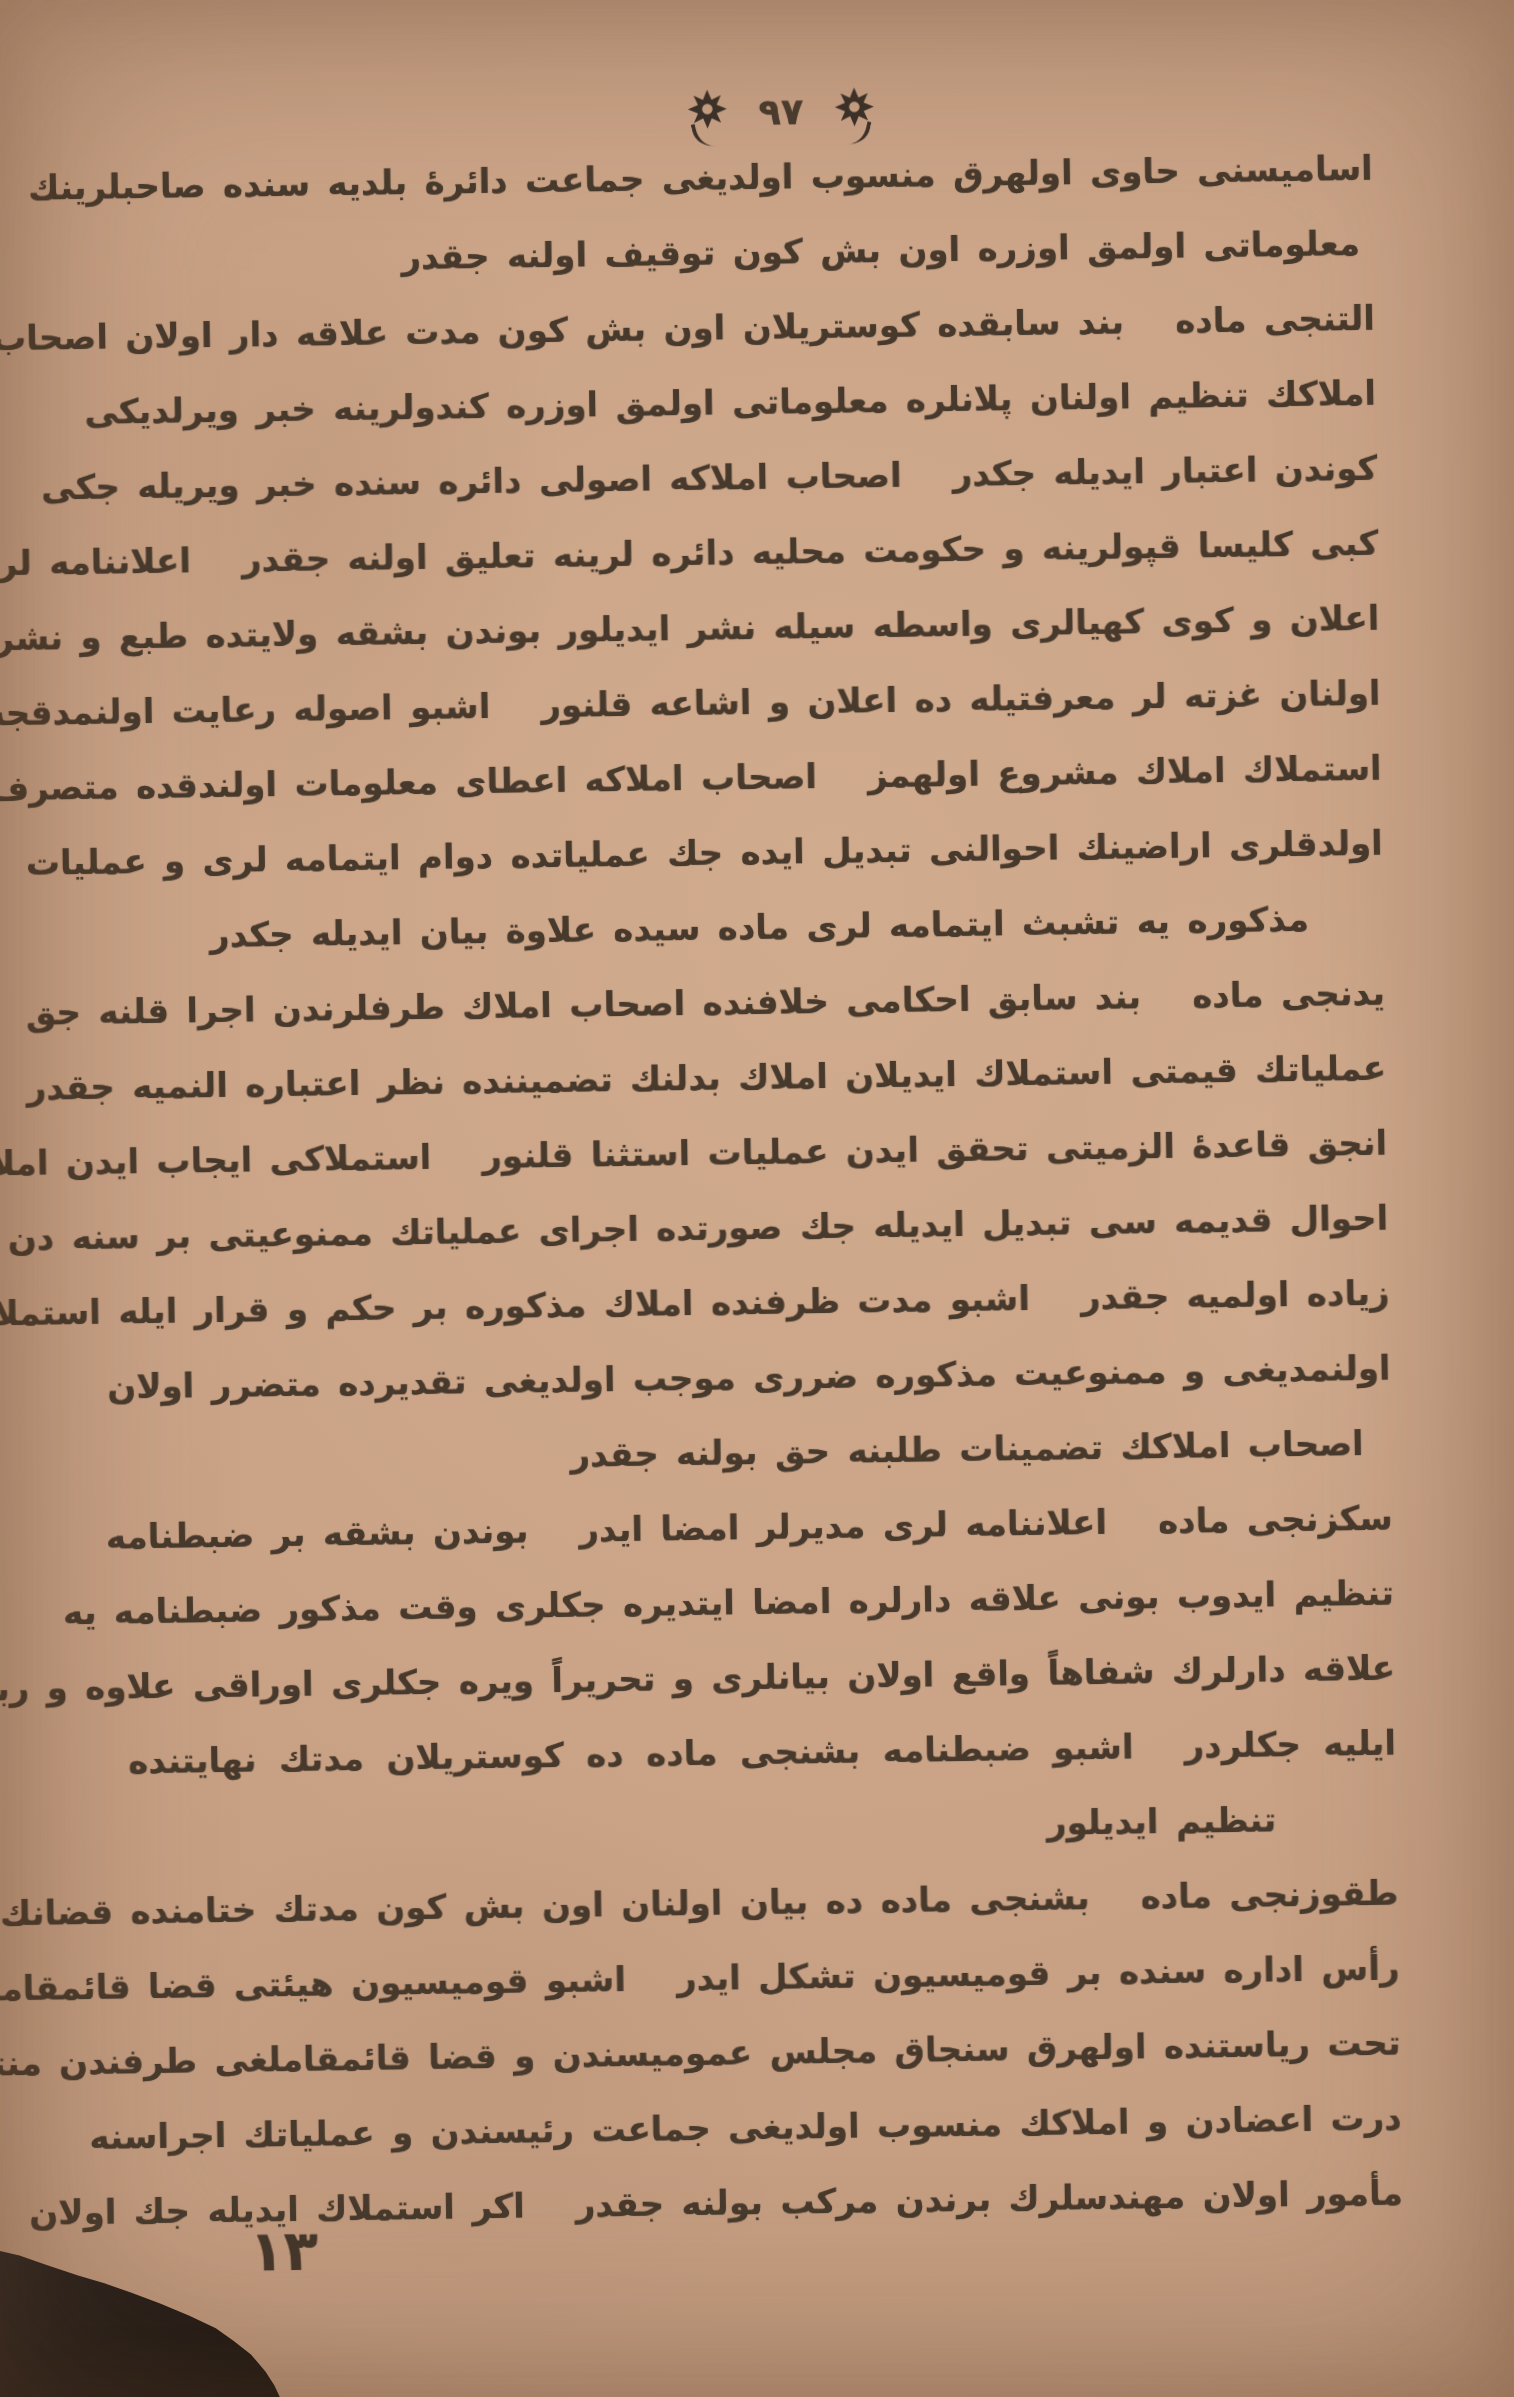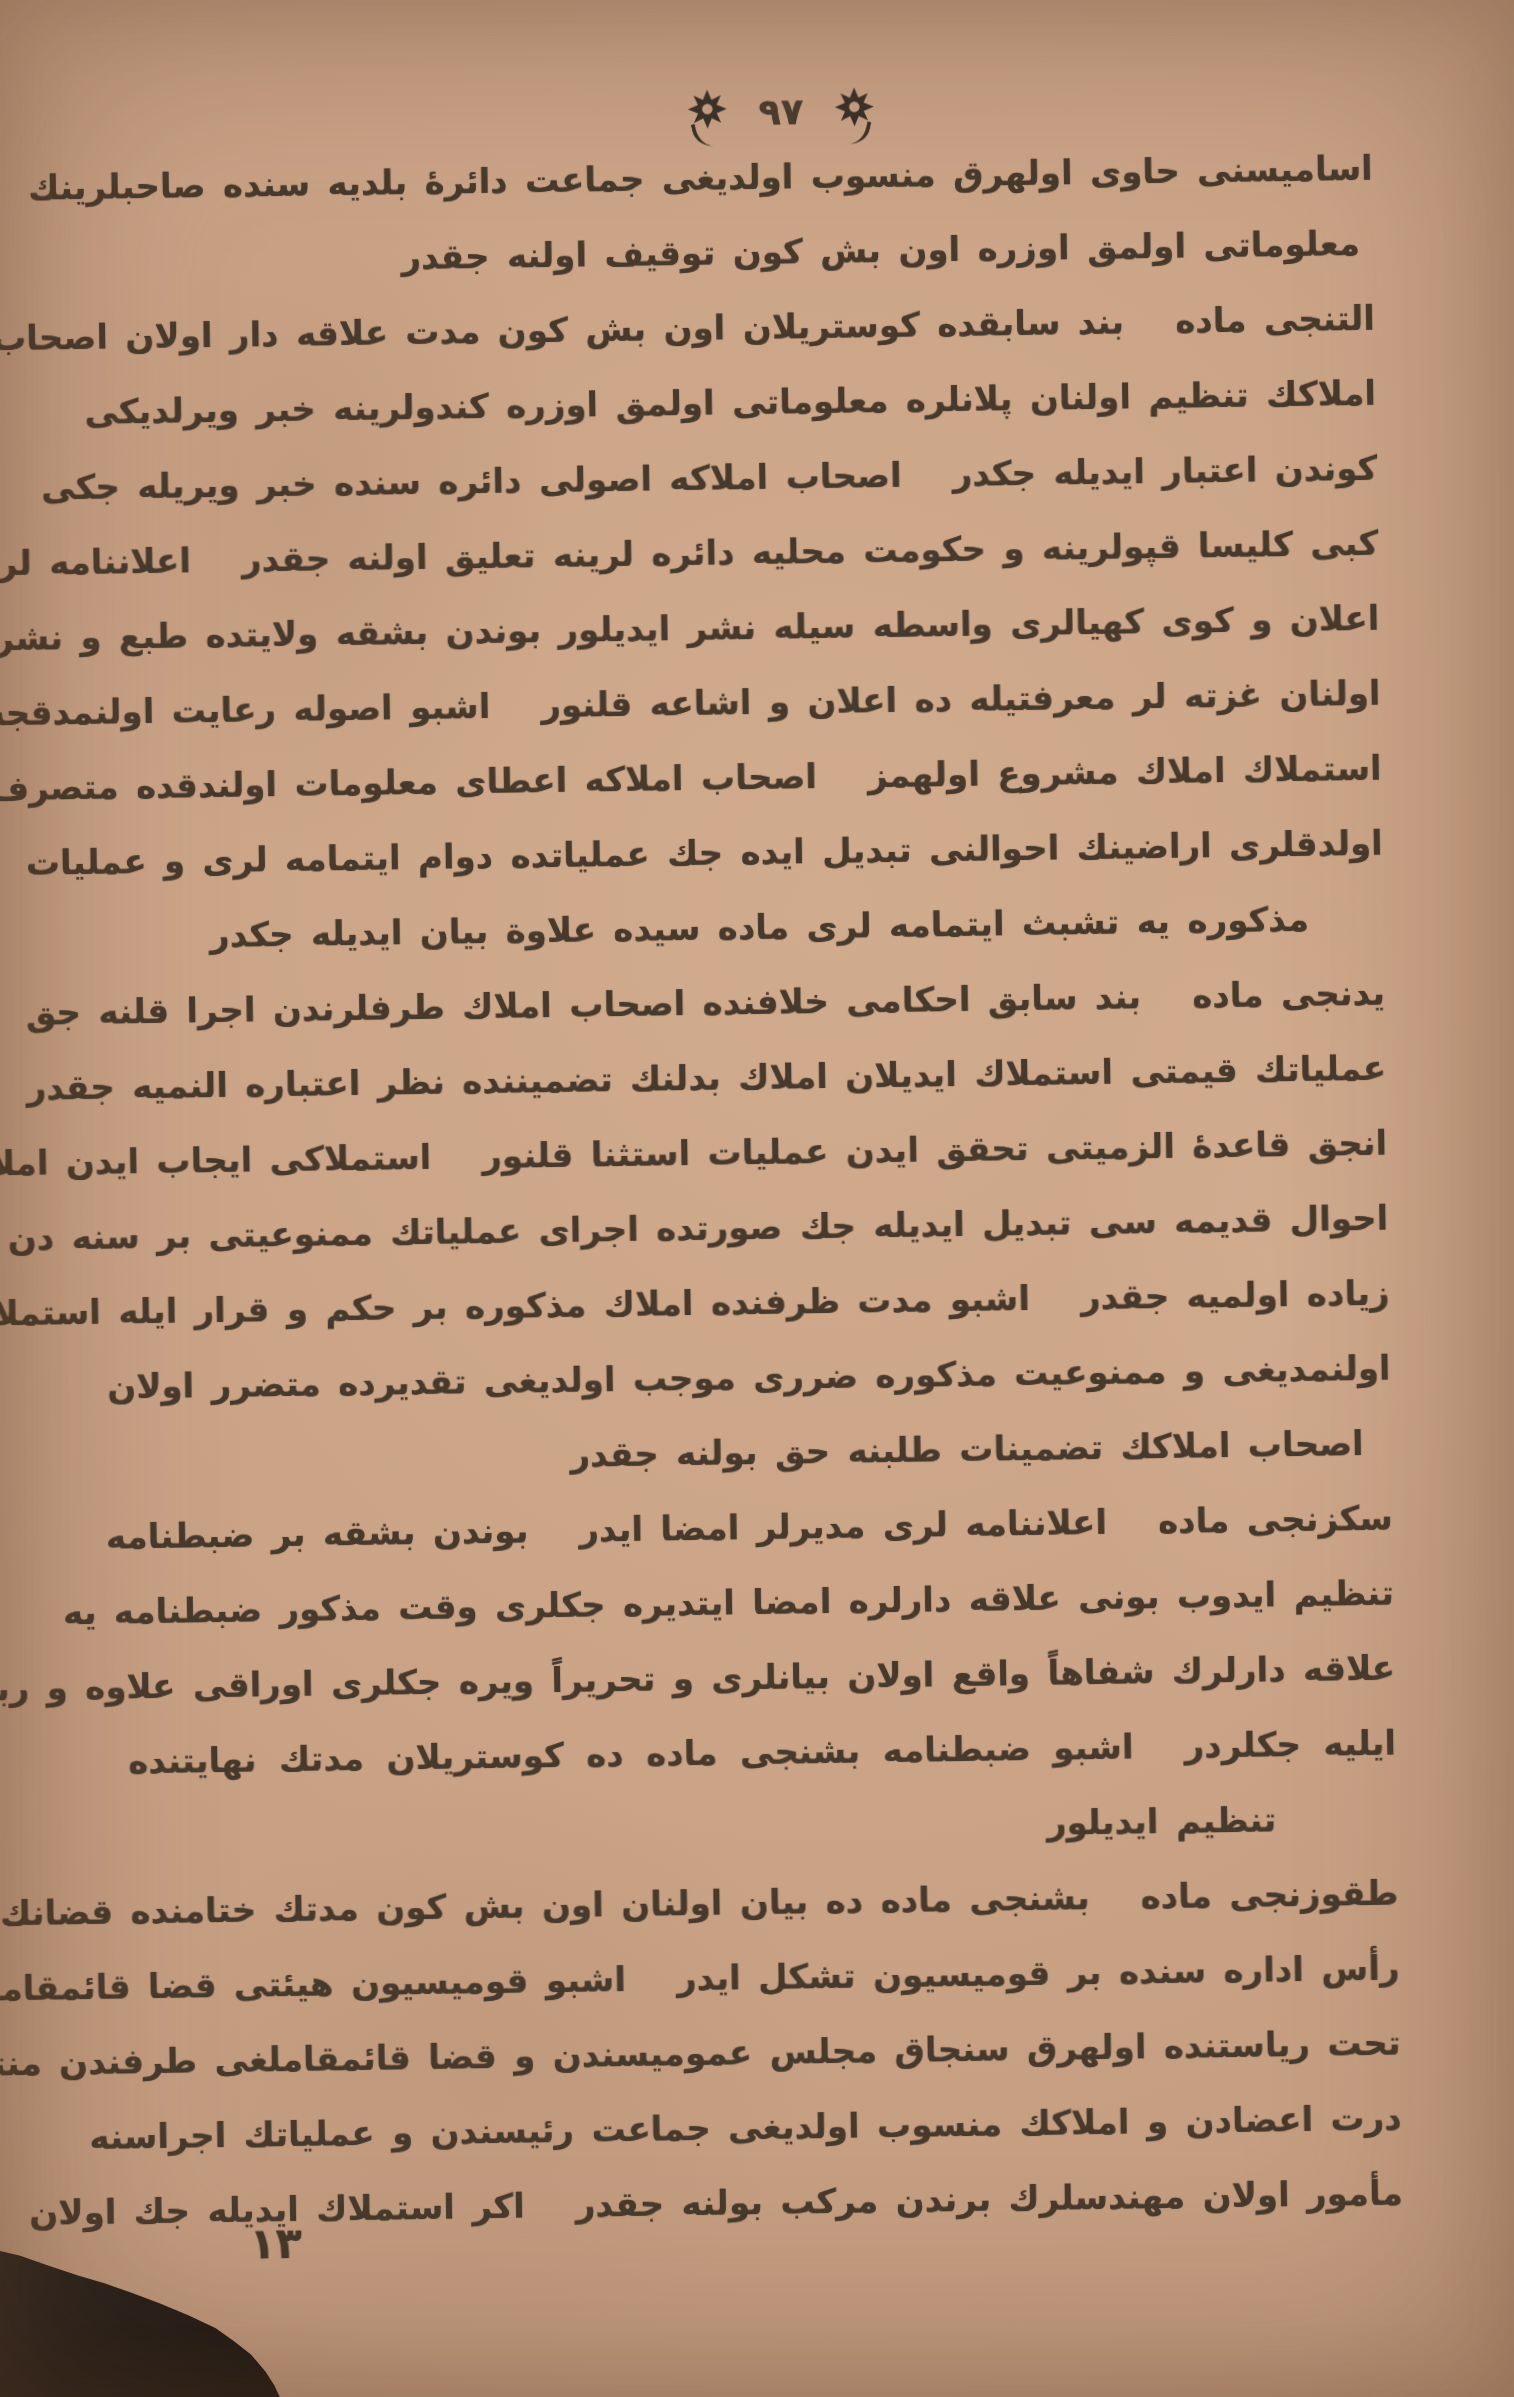--- a/index.html
+++ b/index.html
@@ -45,21 +45,21 @@
   .textblock{position:absolute;left:121px;top:140px;width:1268px;direction:rtl;}
   .line{
     height:75px;line-height:75px;white-space:nowrap;
     font-size:34px;font-weight:700;word-spacing:5.6px;
     text-shadow:0 0 1.1px rgba(60,46,32,.65);
   }
   .line.full{text-align:justify;text-align-last:justify;}
   .line.end{text-align:right;}
   .gap{display:inline-block;width:51px;}
 
-  .signature{position:absolute;left:235px;top:2211px;font-size:43px;font-weight:700;
+  .signature{position:absolute;left:235px;top:2211px;font-size:56px;font-weight:700;
     color:#44372b;direction:ltr;text-shadow:0 0 1.1px rgba(60,46,32,.65);}
 
   
   .tear{
     position:absolute;left:0;top:2243px;width:293px;height:155px;
     background:linear-gradient(135deg,#2d2621 0%,#241d18 45%,#1d1712 100%);
     clip-path:polygon(0 5%,7% 8%,16% 14%,27% 21%,36% 26%,45% 32%,55% 39%,65% 47%,74% 55%,80% 63%,86% 72%,91% 83%,94% 92%,96% 100%,0 100%);
   }
 
   .vignette{position:absolute;inset:0;pointer-events:none;

